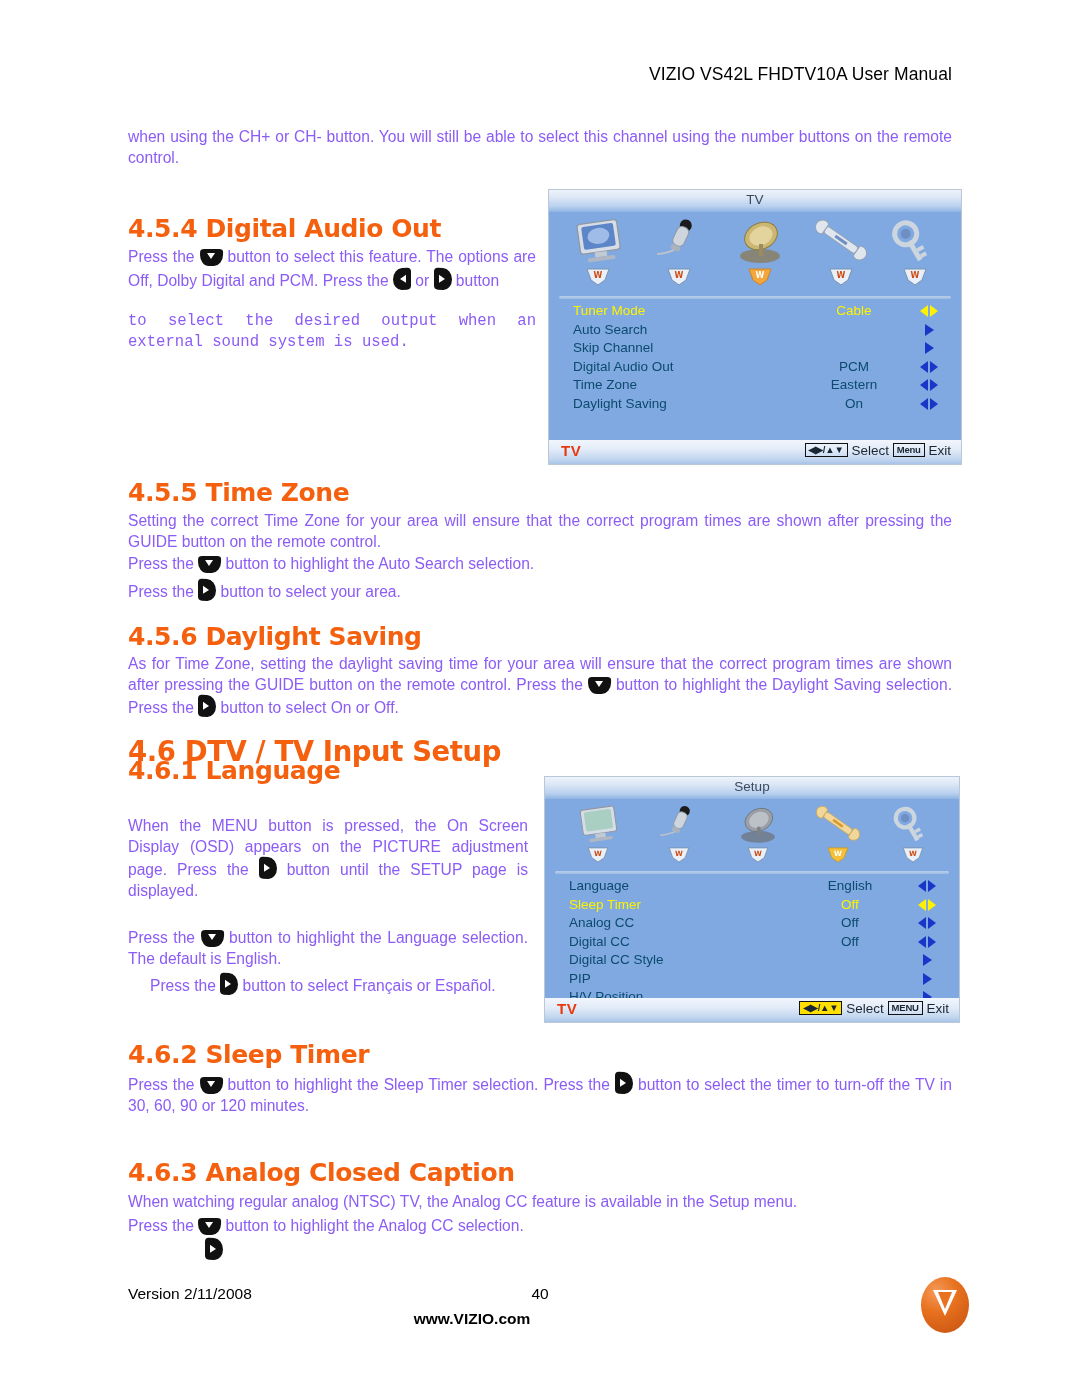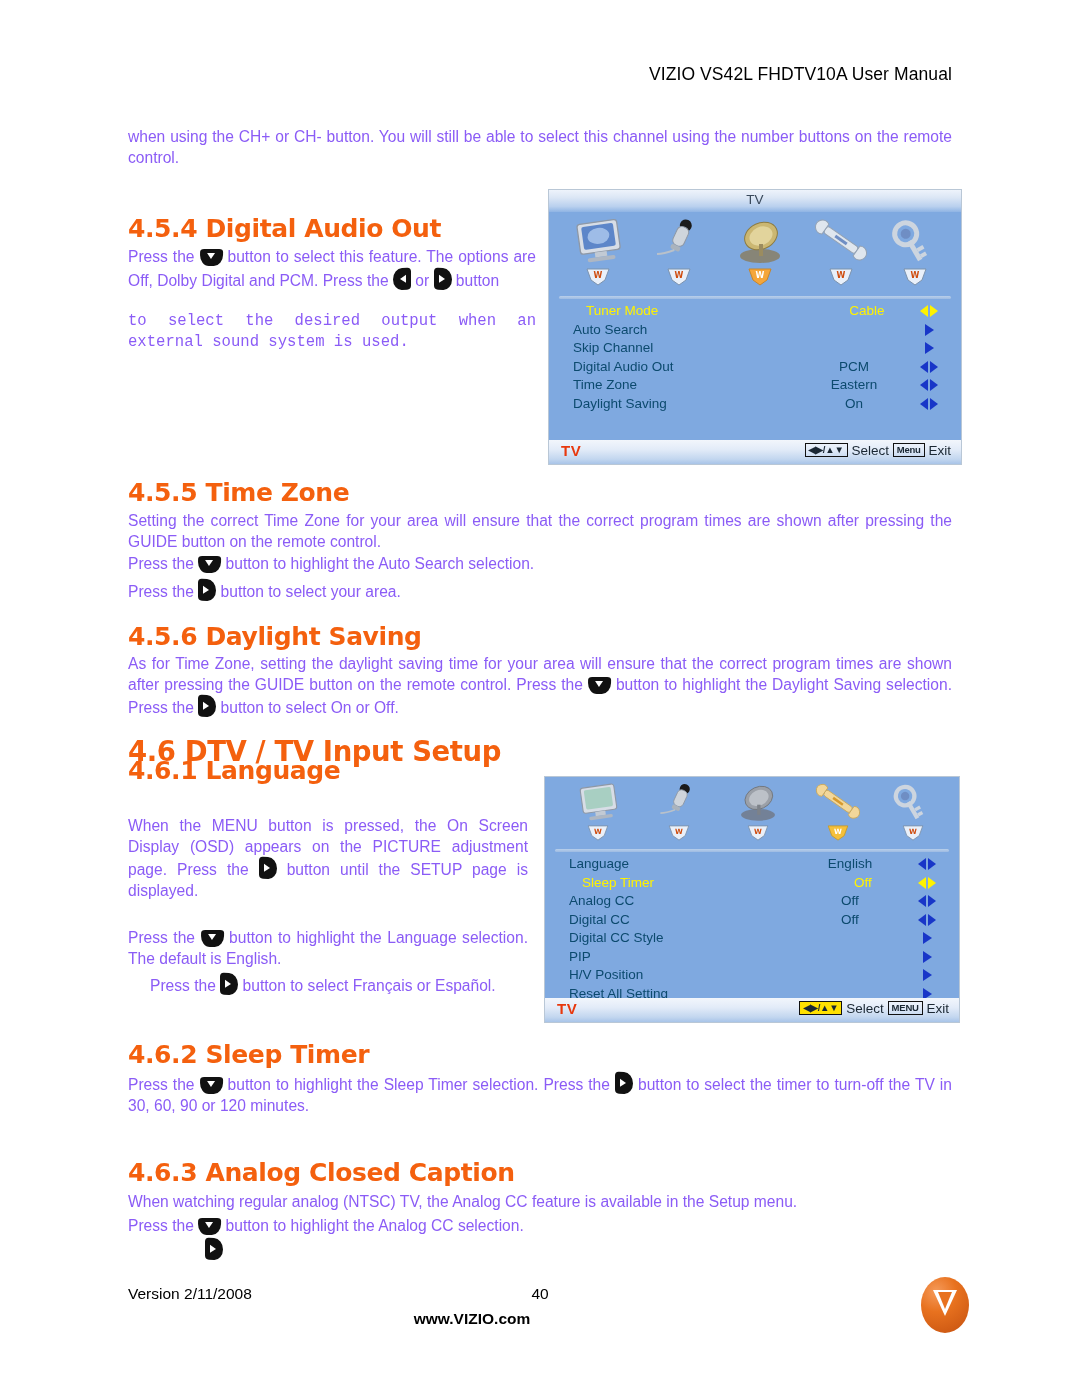--- a/index.html
+++ b/index.html
@@ -161,21 +161,21 @@
     left: 240px; top: 0;
     width: 130px;
     text-align: center;
   }
   .osd-row .arw {
     position: absolute;
     right: 22px; top: 1px;
     width: 20px; text-align: center;
   }
   .osd-row.sel { color: #FFF200; }
-  .osd-row.sel .lbl, .osd-row.sel .val { color: #FFF200; margin-left: 13px; }
+  .osd-row.sel .lbl, .osd-row.sel .val { color: #FFF200; }
 
   .osd-bottom {
     position: absolute;
     left: 0; right: 0; bottom: 0;
     height: 24px;
     background: linear-gradient(to bottom, #f2f6fc 0%, #e2ebf8 40%, #c2d6ef 80%, #a8c4e8 100%);
   }
   .osd-bottom .tv {
     position: absolute;
     left: 12px; top: 2px;
@@ -482,20 +482,23 @@
     <span class="btn-ico btn-down"></span>
     <span>button to highlight the Language selection.  The default is English.</span>
   </div>
   <div class="body-text nojust" style="left:128px; top:973px; width:410px;margin-left:22px;">
     <span>Press the</span>
     <span class="btn-ico btn-right"></span>
     <span>button to select  Français or Español.</span>
   </div>
 
   <div class="osd" style="left:545px; top:777px; width:414px; height:245px;">
+    <div class="osd-titlebar">
+      <div class="t">Setup</div>
+    </div>
 
     <div class="osd-icons" style="height:72px;">
       <div class="osd-icon" style="left:18px;">
         <div class="glyph" style="height:44px;">
           <svg width="70" height="44" viewBox="0 0 70 52">
             <g transform="rotate(-8 35 24)">
               <rect x="16" y="6" width="40" height="30" rx="3" fill="#d7dde6" stroke="#8e98a6" stroke-width="1.3"></rect>
               <rect x="20" y="9" width="32" height="23" rx="2" fill="#a8cfc2"></rect>
               <rect x="30" y="36" width="12" height="5" fill="#c2cad4"></rect>
               <rect x="22" y="41" width="28" height="4" rx="2" fill="#aeb7c3"></rect>

